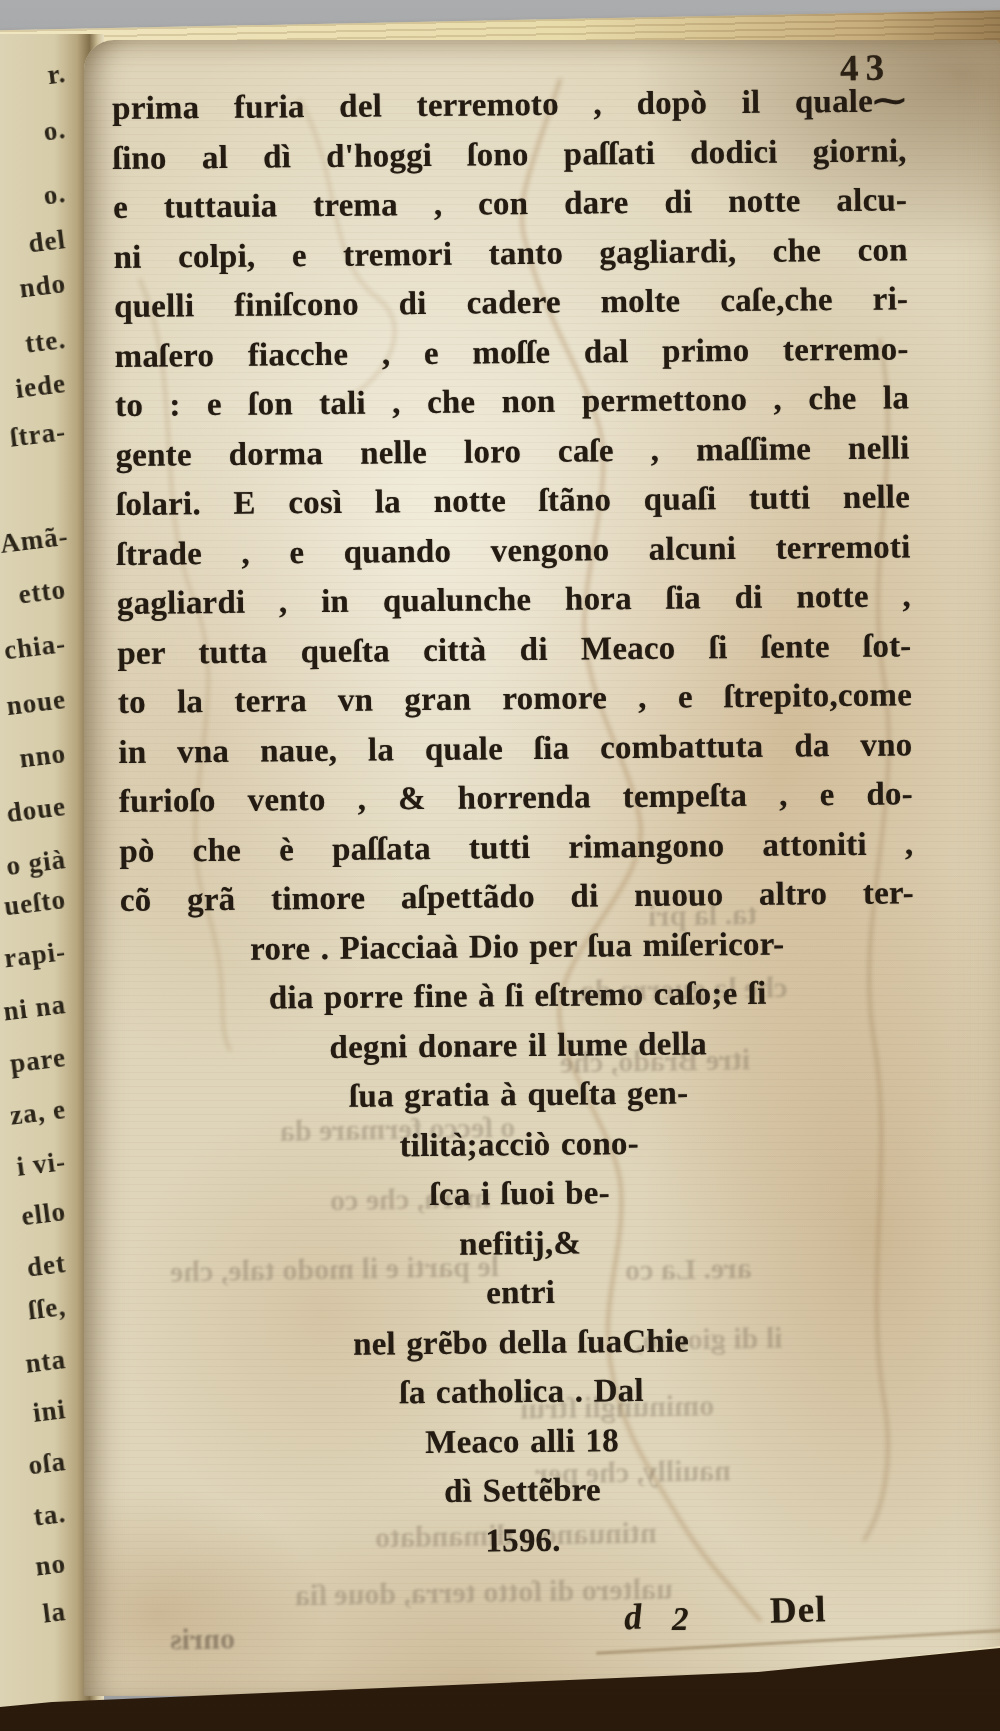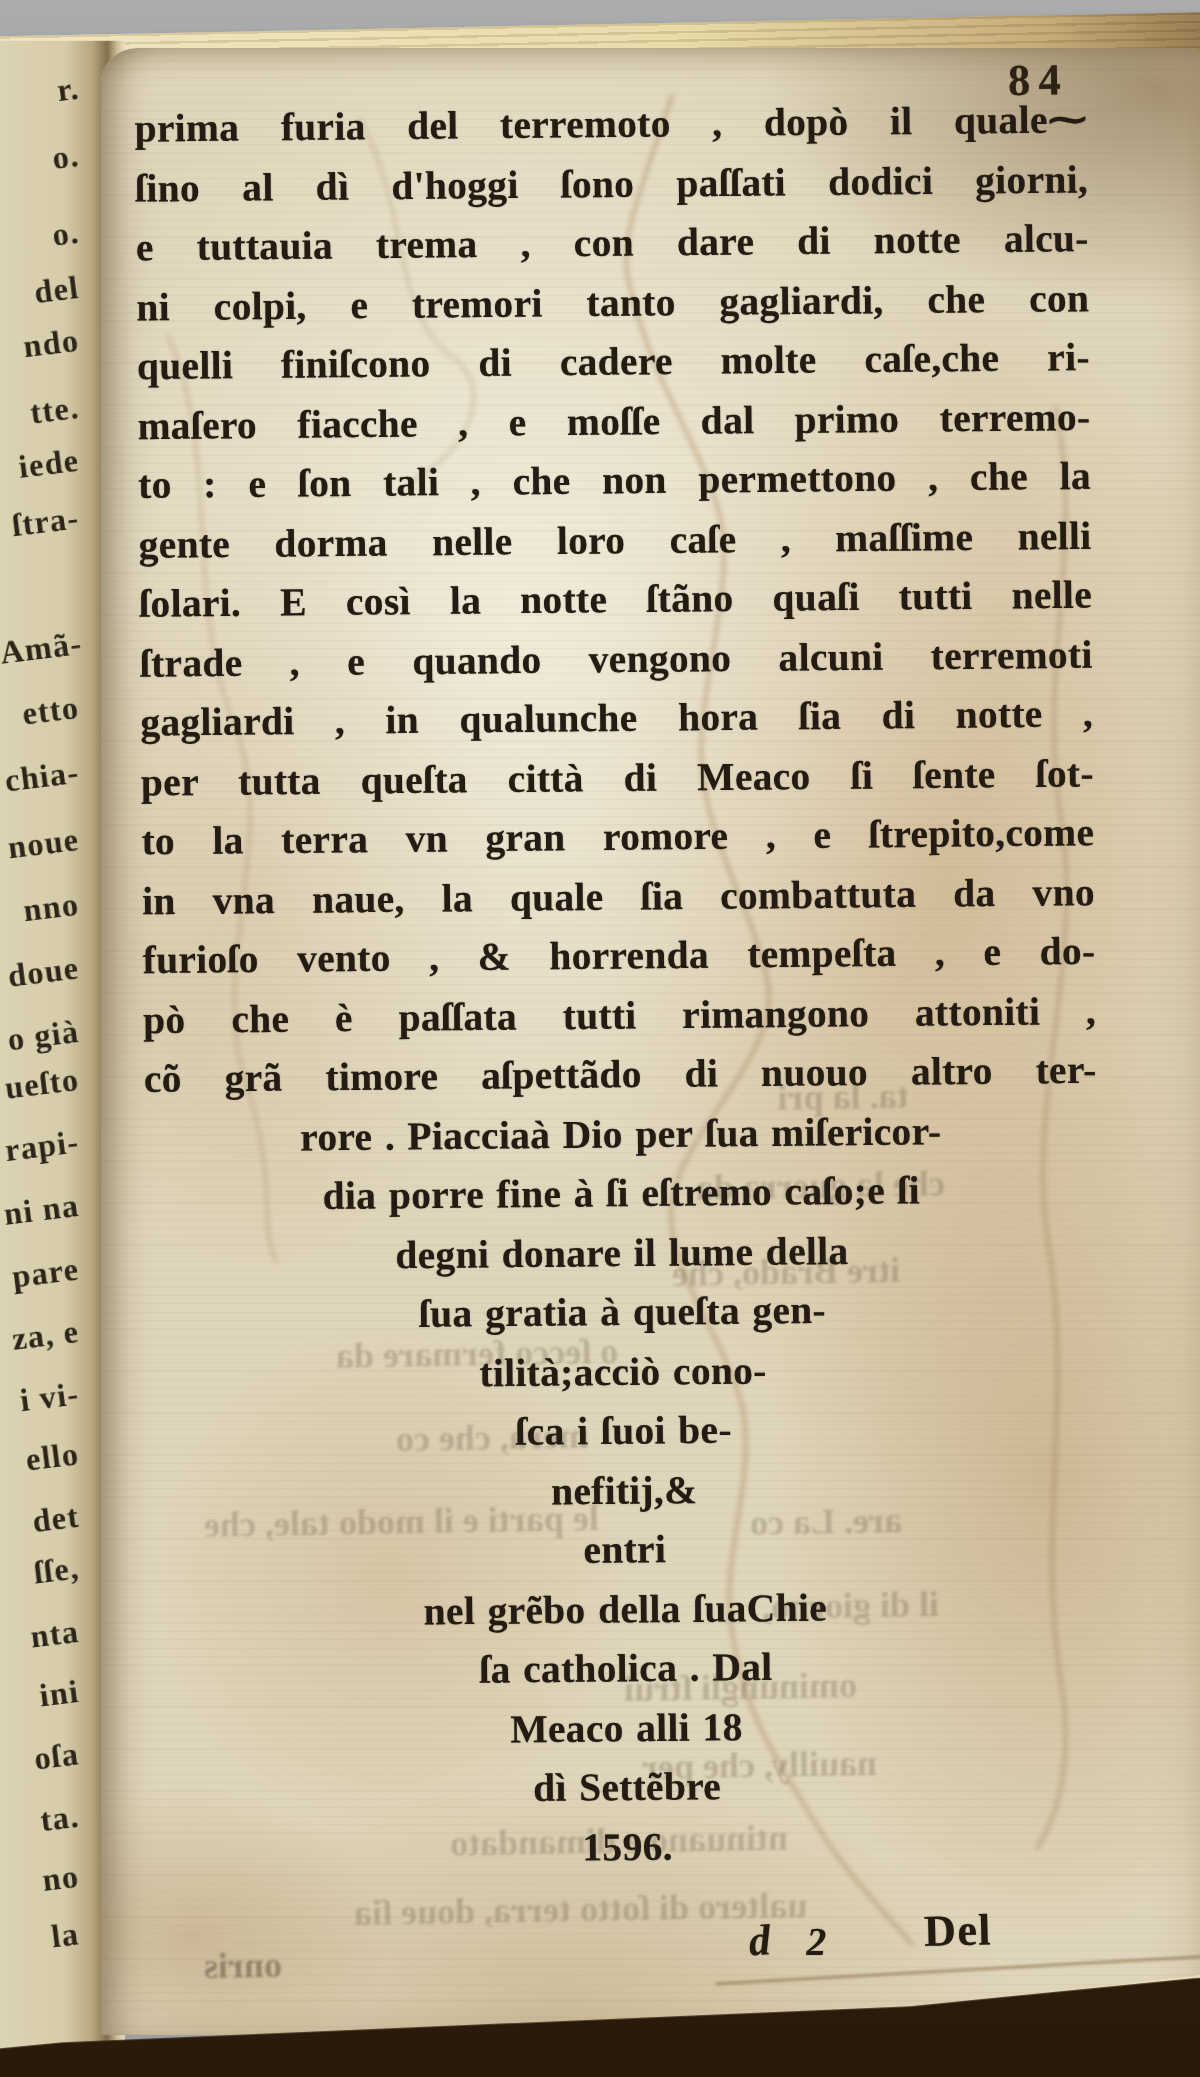--- a/index.html
+++ b/index.html
@@ -164,21 +164,21 @@
       <div class="ghost" style="left: 170px; top: 1252px;">le parti e il modo tale, che</div>
       <div class="ghost" style="left: 625px; top: 1252px;">are. La co</div>
       <div class="ghost" style="left: 635px; top: 1322px;">il di giorno,</div>
       <div class="ghost" style="left: 520px; top: 1390px;">ominungli ſtrui</div>
       <div class="ghost" style="left: 535px; top: 1455px;">nauilly, che per</div>
       <div class="ghost" style="left: 375px; top: 1518px;">ntinuano e dimandato</div>
       <div class="ghost" style="left: 295px; top: 1575px;">ualtero di ſotto terra, doue ſia</div>
       <div class="ghost" style="left: 170px; top: 1622px; opacity: 0.5;">onris</div>
     </div>
 
-  <div id="pagenum">84</div>
+  <div id="pagenum">43</div>
 
   <div id="textcol">
       <div class="line justify">prima furia del terremoto , dopò il quale⁓</div>
       <div class="line justify">ſino al dì d'hoggi ſono paſſati dodici giorni,</div>
       <div class="line justify">e tuttauia trema , con dare di notte alcu-</div>
       <div class="line justify">ni colpi, e tremori tanto gagliardi, che con</div>
       <div class="line justify">quelli finiſcono di cadere molte caſe,che ri-</div>
       <div class="line justify">maſero fiacche , e moſſe dal primo terremo-</div>
       <div class="line justify">to : e ſon tali , che non permettono , che la</div>
       <div class="line justify">gente dorma nelle loro caſe , maſſime nelli</div>

